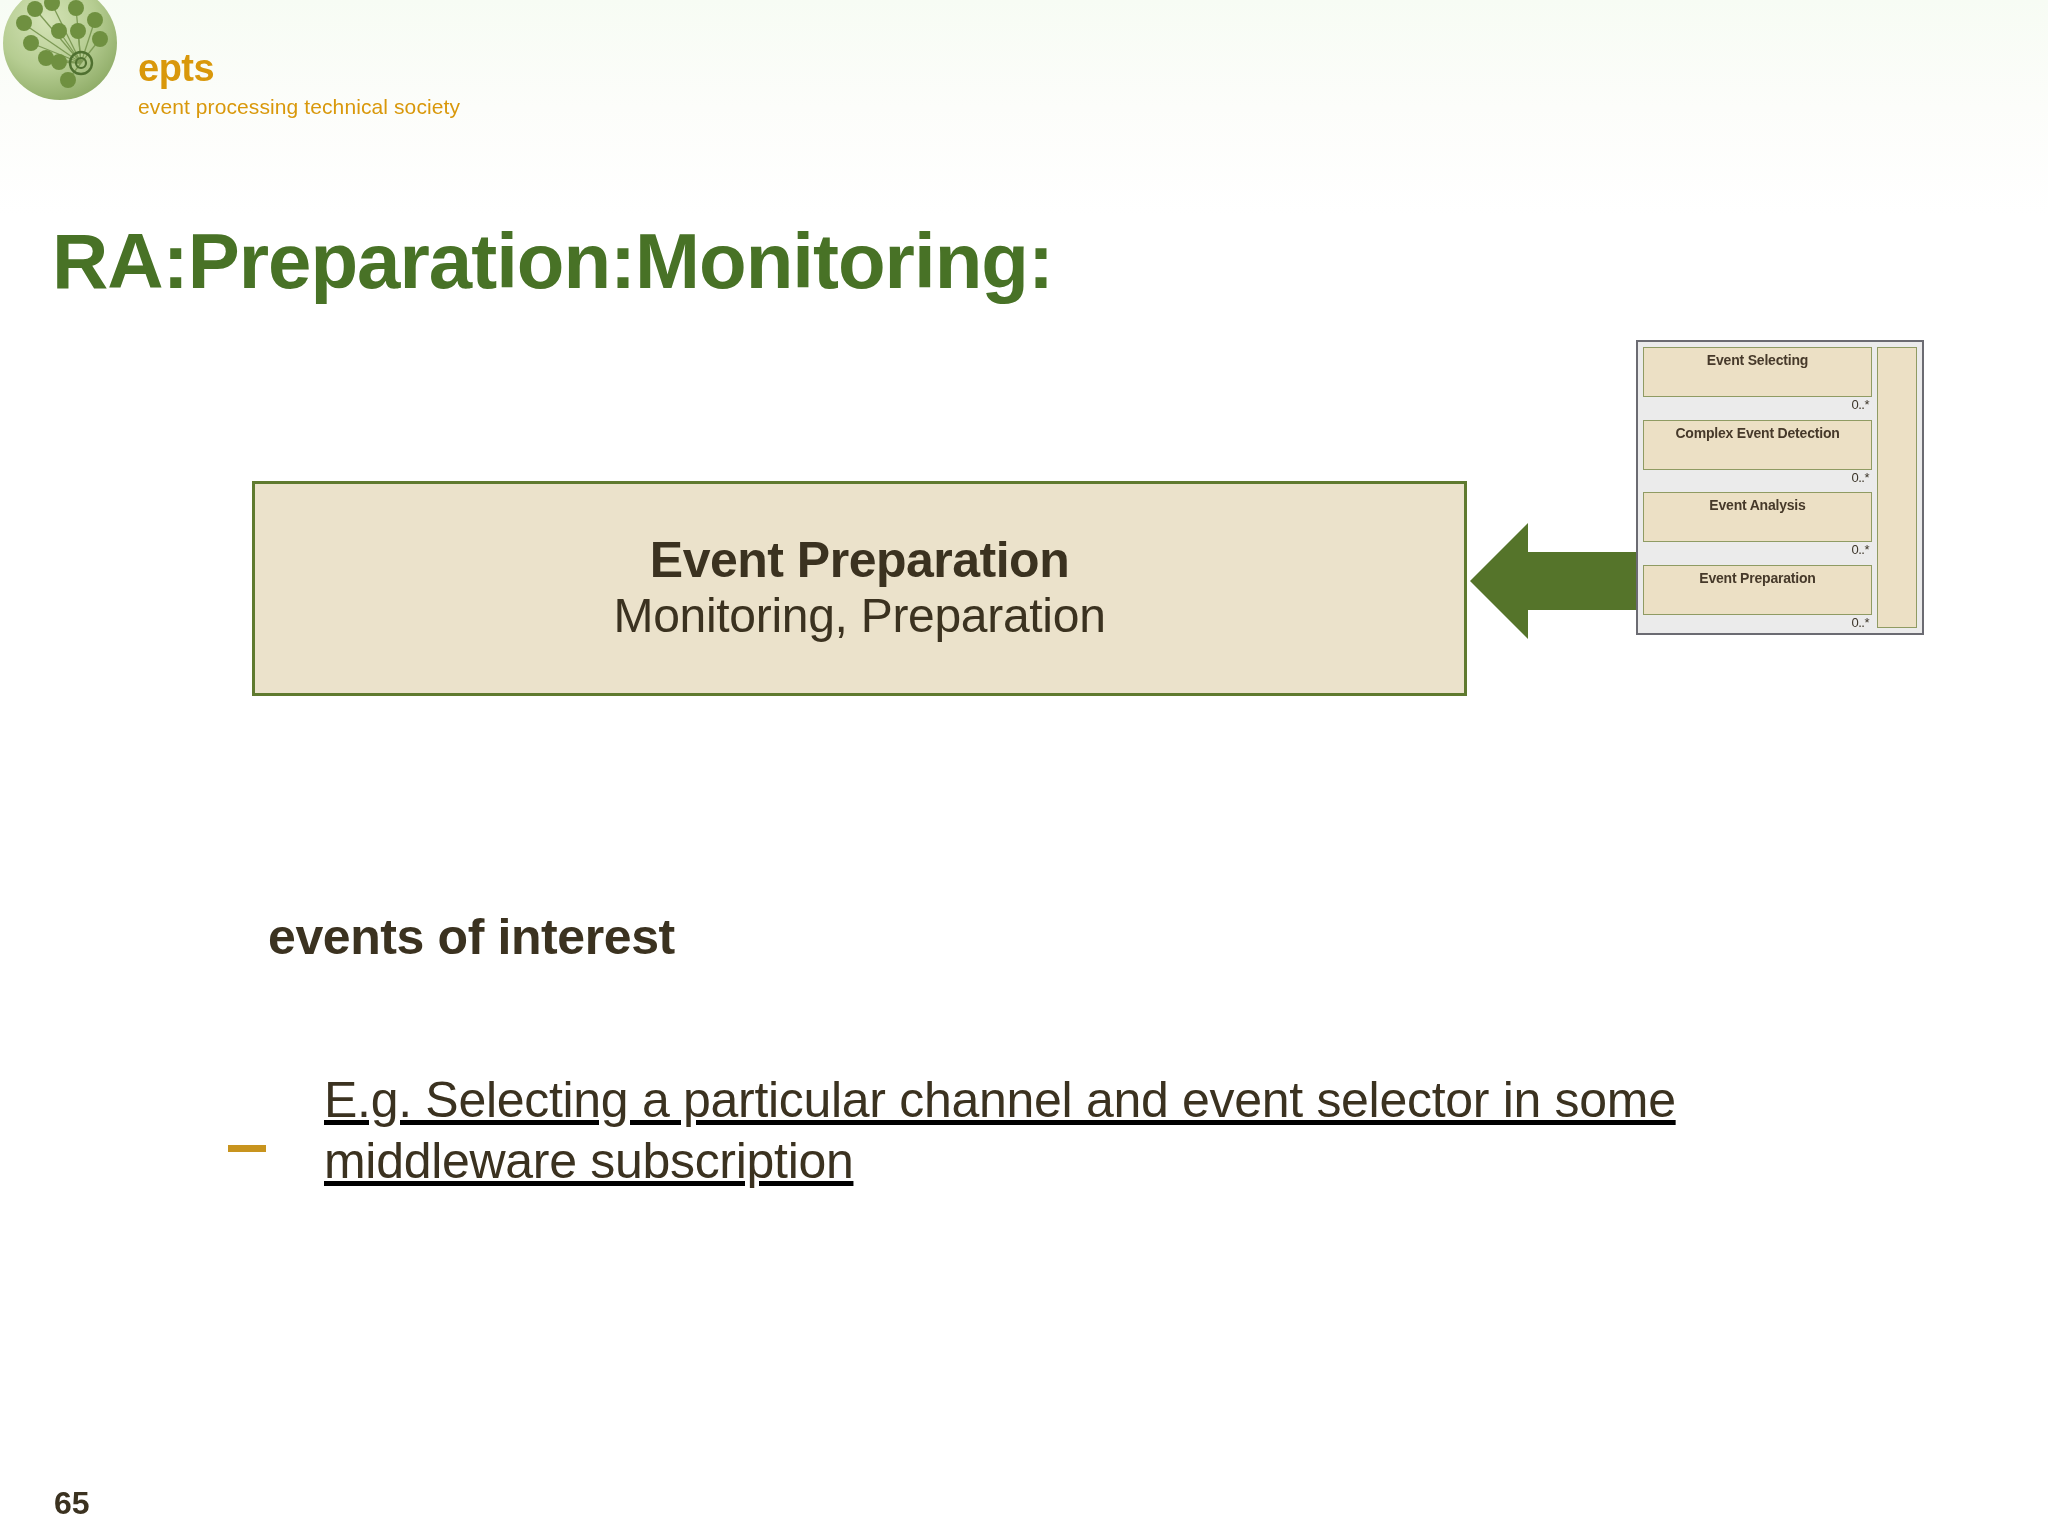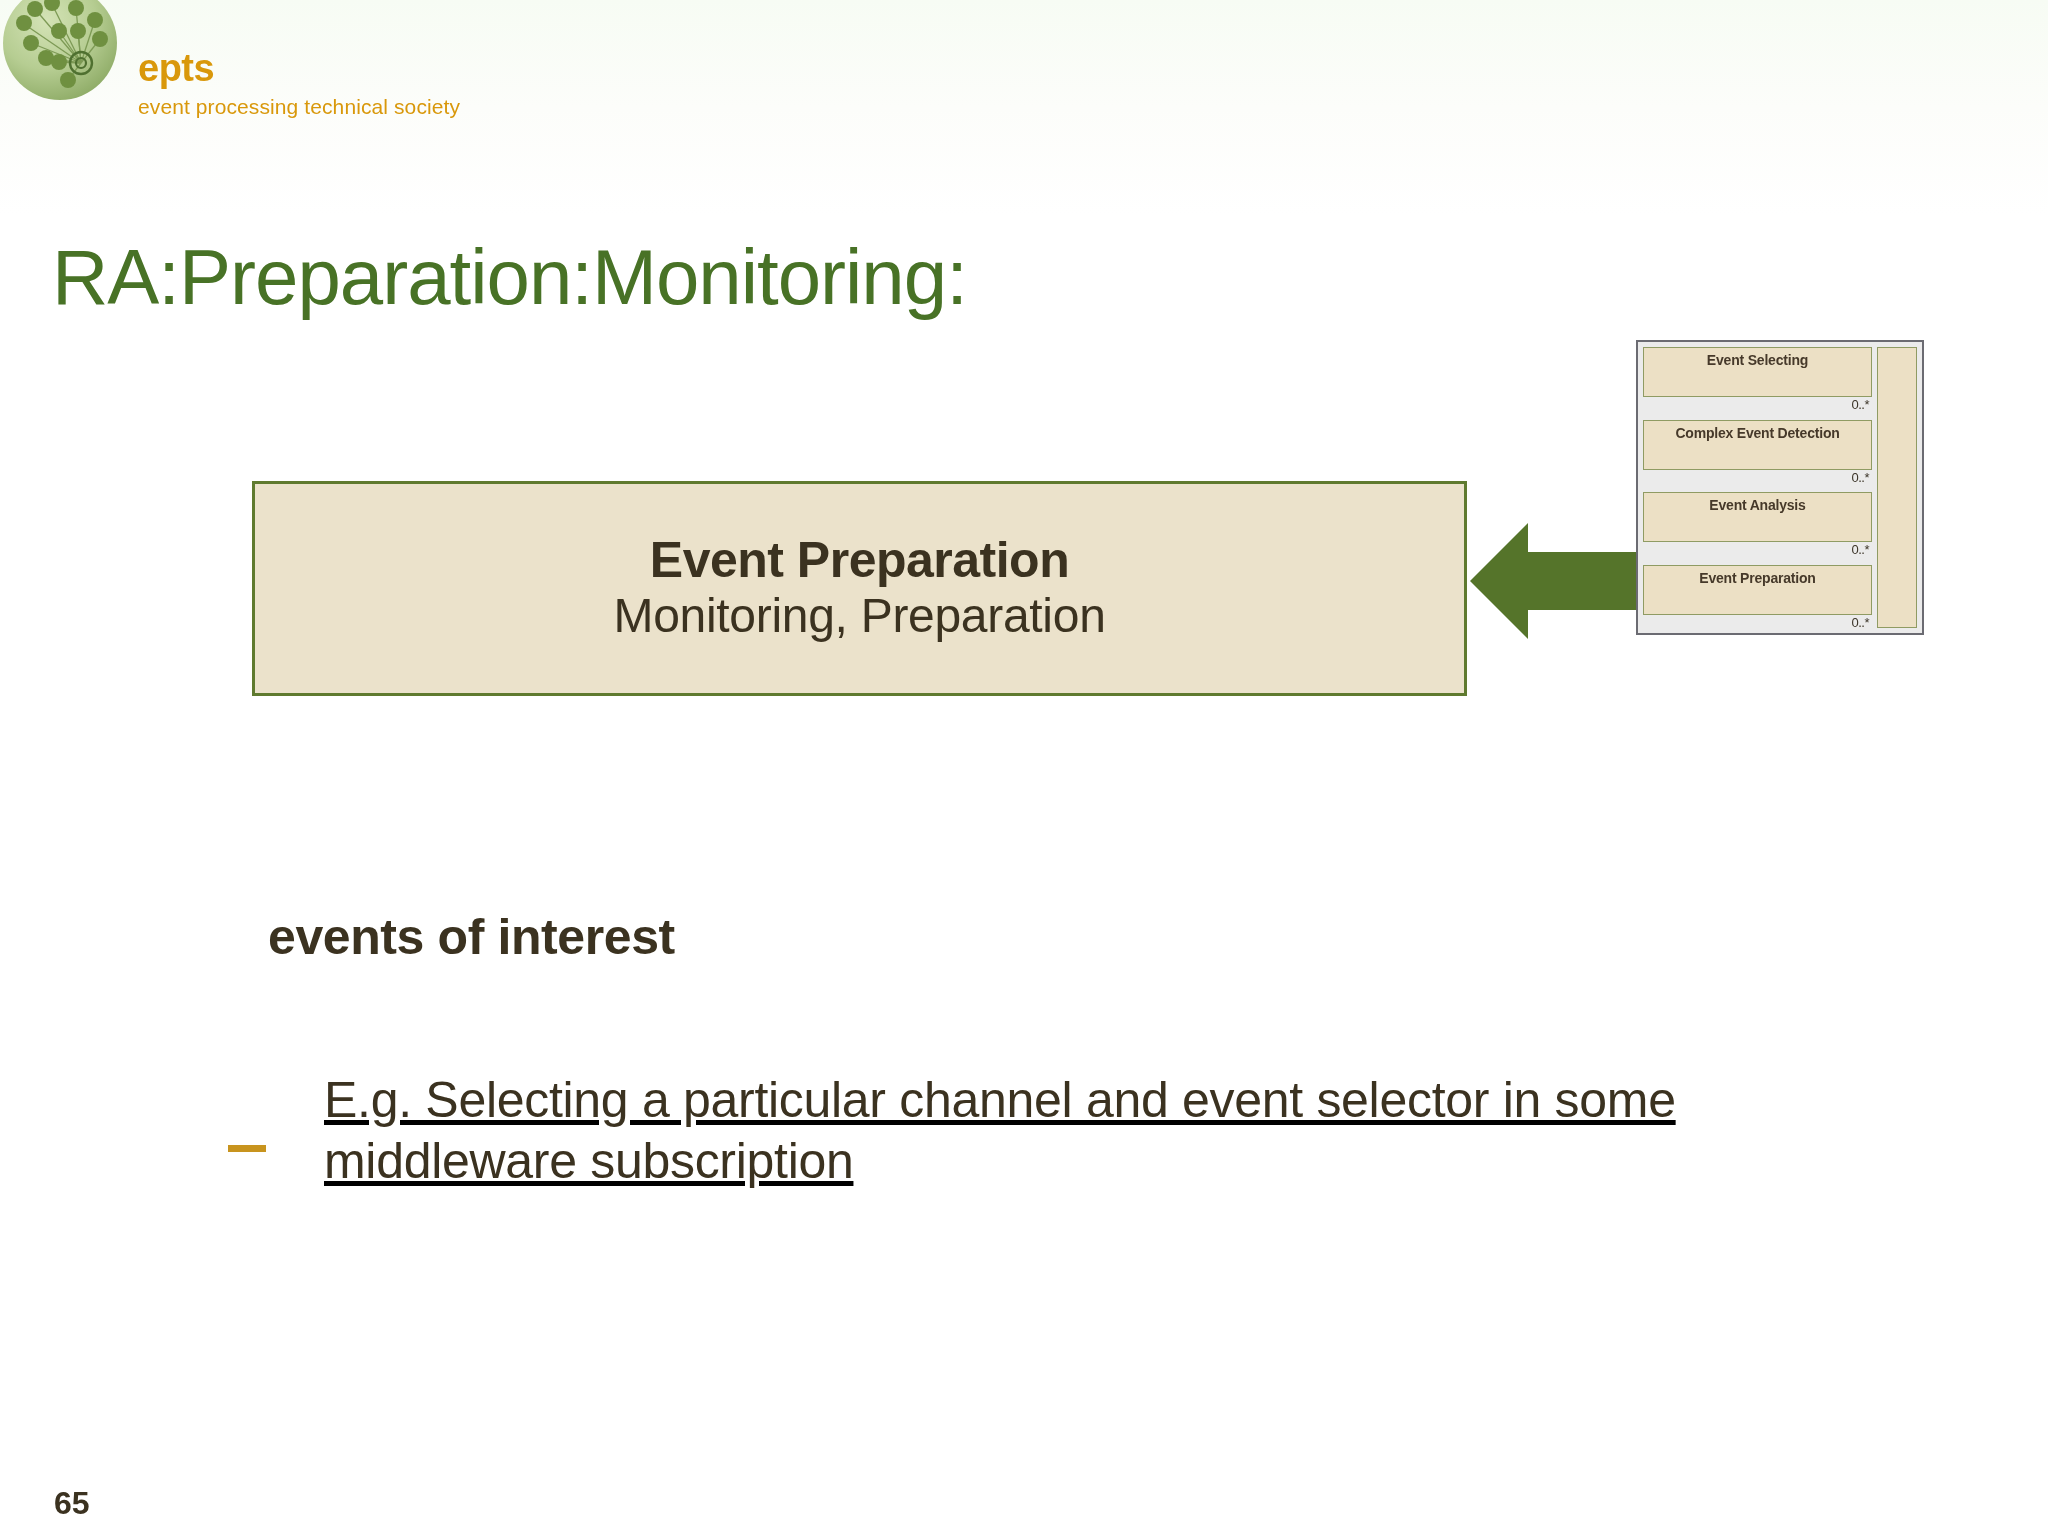--- a/index.html
+++ b/index.html
@@ -44,24 +44,24 @@
     color: #d9980b;
     display: block;
     margin-top: 9px;
     letter-spacing: 0.1px;
   }
 
   
   #page-title {
     position: absolute;
     left: 52px;
-    top: 232px;
+    top: 216px;
     font-size: 78px;
     color: #487226;
-    font-weight: normal;
+    font-weight: bold;
     letter-spacing: -1px;
     white-space: nowrap;
   }
 
   
   #prep-box {
     position: absolute;
     left: 252px;
     top: 481px;
     width: 1215px;

